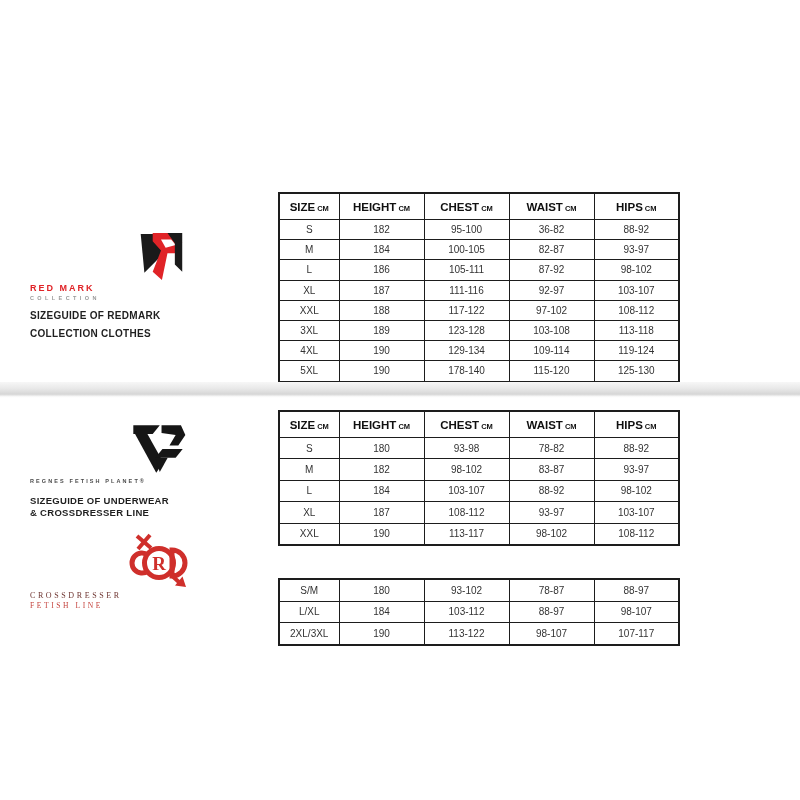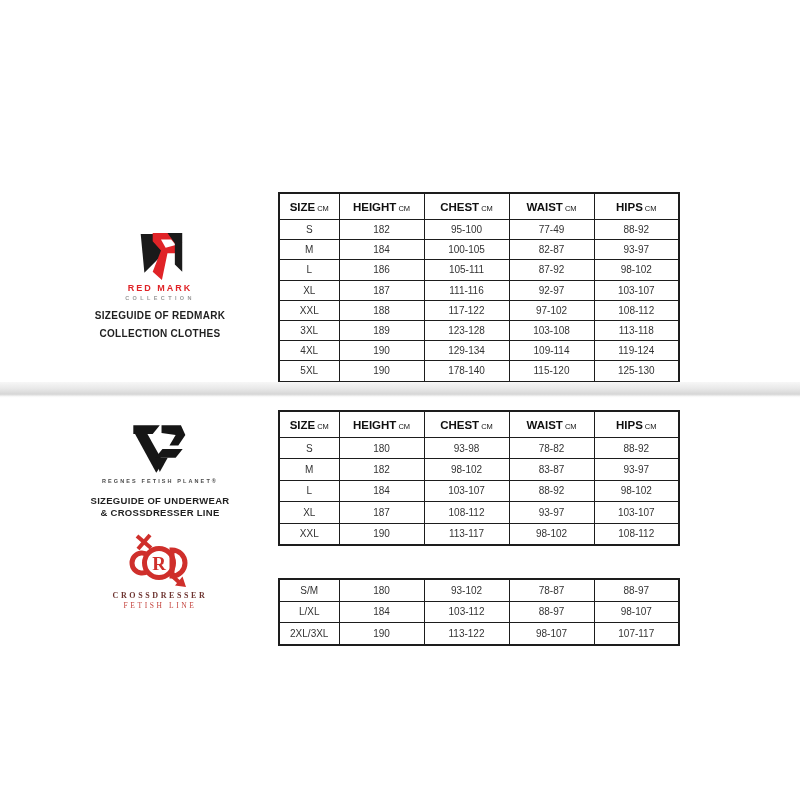--- a/index.html
+++ b/index.html
@@ -1,43 +1,43 @@
 <!DOCTYPE html>
 <html><head>
 <meta charset="utf-8">
 <style>
   html,body{margin:0;padding:0;background:#fff;}
   .canvas{position:relative;width:800px;height:800px;background:#ffffff;overflow:hidden;
           font-family:"Liberation Sans",sans-serif;}
 
   
-  .brand-abs{position:absolute;left:40px;width:240px;text-align:center;}
+  .brand-abs{position:absolute;left:30px;width:240px;text-align:left;}
   .logo-abs{position:absolute;}
   .rm-name{top:283px;font-size:9px;font-weight:bold;letter-spacing:2px;color:#e02327;}
   .rm-coll{top:294.5px;font-size:5.5px;letter-spacing:3.4px;color:#9a9a9a;font-weight:bold;}
   .caption{font-size:10px;font-weight:bold;color:#1f1f1f;letter-spacing:0.3px;}
   .cap-rm{top:307px;line-height:17.5px;}
   .cap-rf{top:495px;line-height:11.5px;font-size:9.5px;}
   .rf-word{top:478px;font-size:5.5px;letter-spacing:2.1px;color:#4a4a4a;font-weight:bold;}
-  .crd-l1{top:591px;font-family:"Liberation Serif",serif;font-size:8px;font-weight:bold;
+  .crd-l1{top:591px;font-family:"Liberation Serif",serif;font-size:8px;font-weight:normal;
           letter-spacing:2.6px;color:#6e3430;}
   .crd-l2{top:600.5px;font-family:"Liberation Serif",serif;font-size:7.5px;font-weight:normal;
           letter-spacing:2.6px;color:#c4423c;}
 
   
   table.size-table{position:absolute;left:278px;border-collapse:collapse;table-layout:fixed;
                    width:401px;background:#fff;border:2px solid #1d1d1d;}
   .size-table th,.size-table td{border:1px solid #1d1d1d;text-align:center;vertical-align:middle;
                    padding:0;overflow:hidden;white-space:nowrap;}
   .size-table th{height:25px;font-size:11.5px;font-weight:bold;color:#101010;}
   .size-table td{font-size:10px;color:#333;}
   #t1{top:192px;} #t1 td{height:19.2px;}
   #t2{top:410px;} #t2 td{height:20.4px;}
   #t3{top:545px;margin-top:33px;} #t3 td{height:20.6px;}
-  .hu{font-size:7.5px;font-weight:normal;margin-left:2px;}
+  .hu{font-size:7.5px;font-weight:bold;margin-left:2px;}
 
   
   .divider{position:absolute;left:0;top:382px;width:800px;height:16px;
            background:linear-gradient(to bottom,#f7f7f7 0%,#e9e9e9 40%,#d6d6d6 76%,#fbfbfb 92%,#ffffff 100%);}
 </style>
 </head>
 <body>
 
 <div class="canvas">
 
@@ -69,21 +69,21 @@
           <th><span>CHEST</span><span class="hu">CM</span></th>
           <th><span>WAIST</span><span class="hu">CM</span></th>
           <th><span>HIPS</span><span class="hu">CM</span></th>
         </tr>
       </thead>
       <tbody>
         <tr>
           <td>S</td>
           <td>182</td>
           <td>95-100</td>
-          <td>77-49</td>
+          <td>36-82</td>
           <td>88-92</td>
         </tr>
         <tr>
           <td>M</td>
           <td>184</td>
           <td>100-105</td>
           <td>82-87</td>
           <td>93-97</td>
         </tr>
         <tr>

